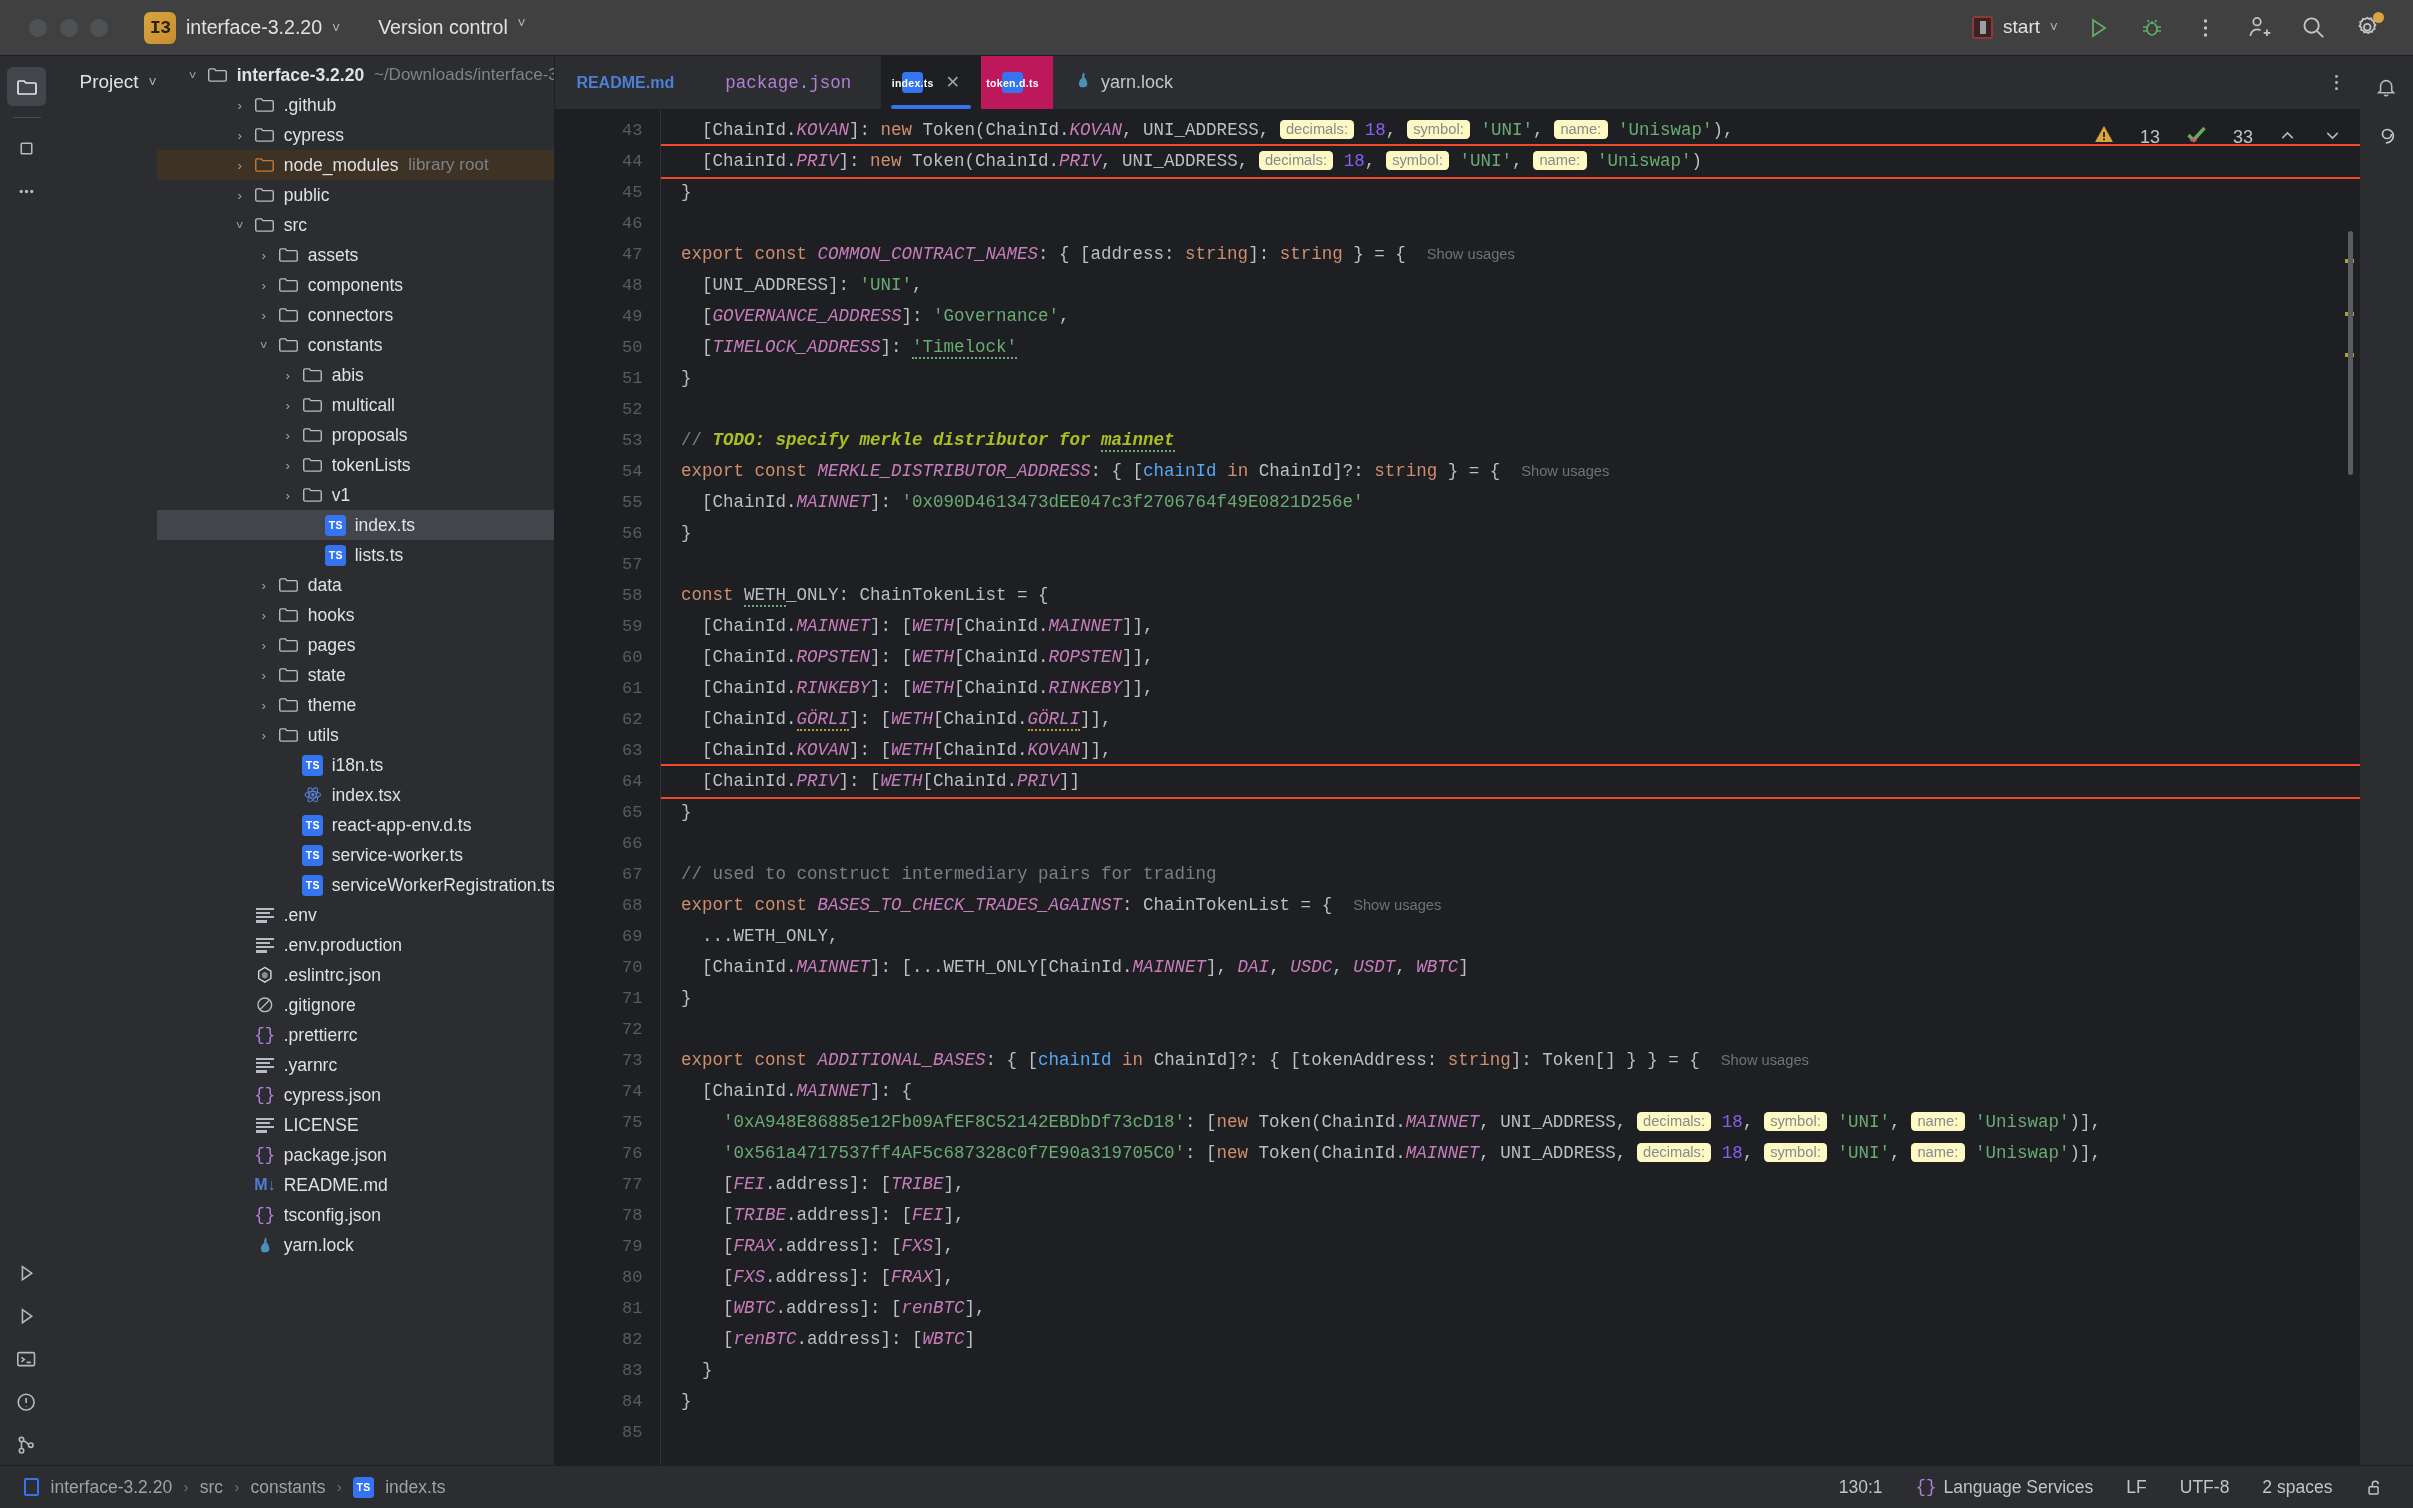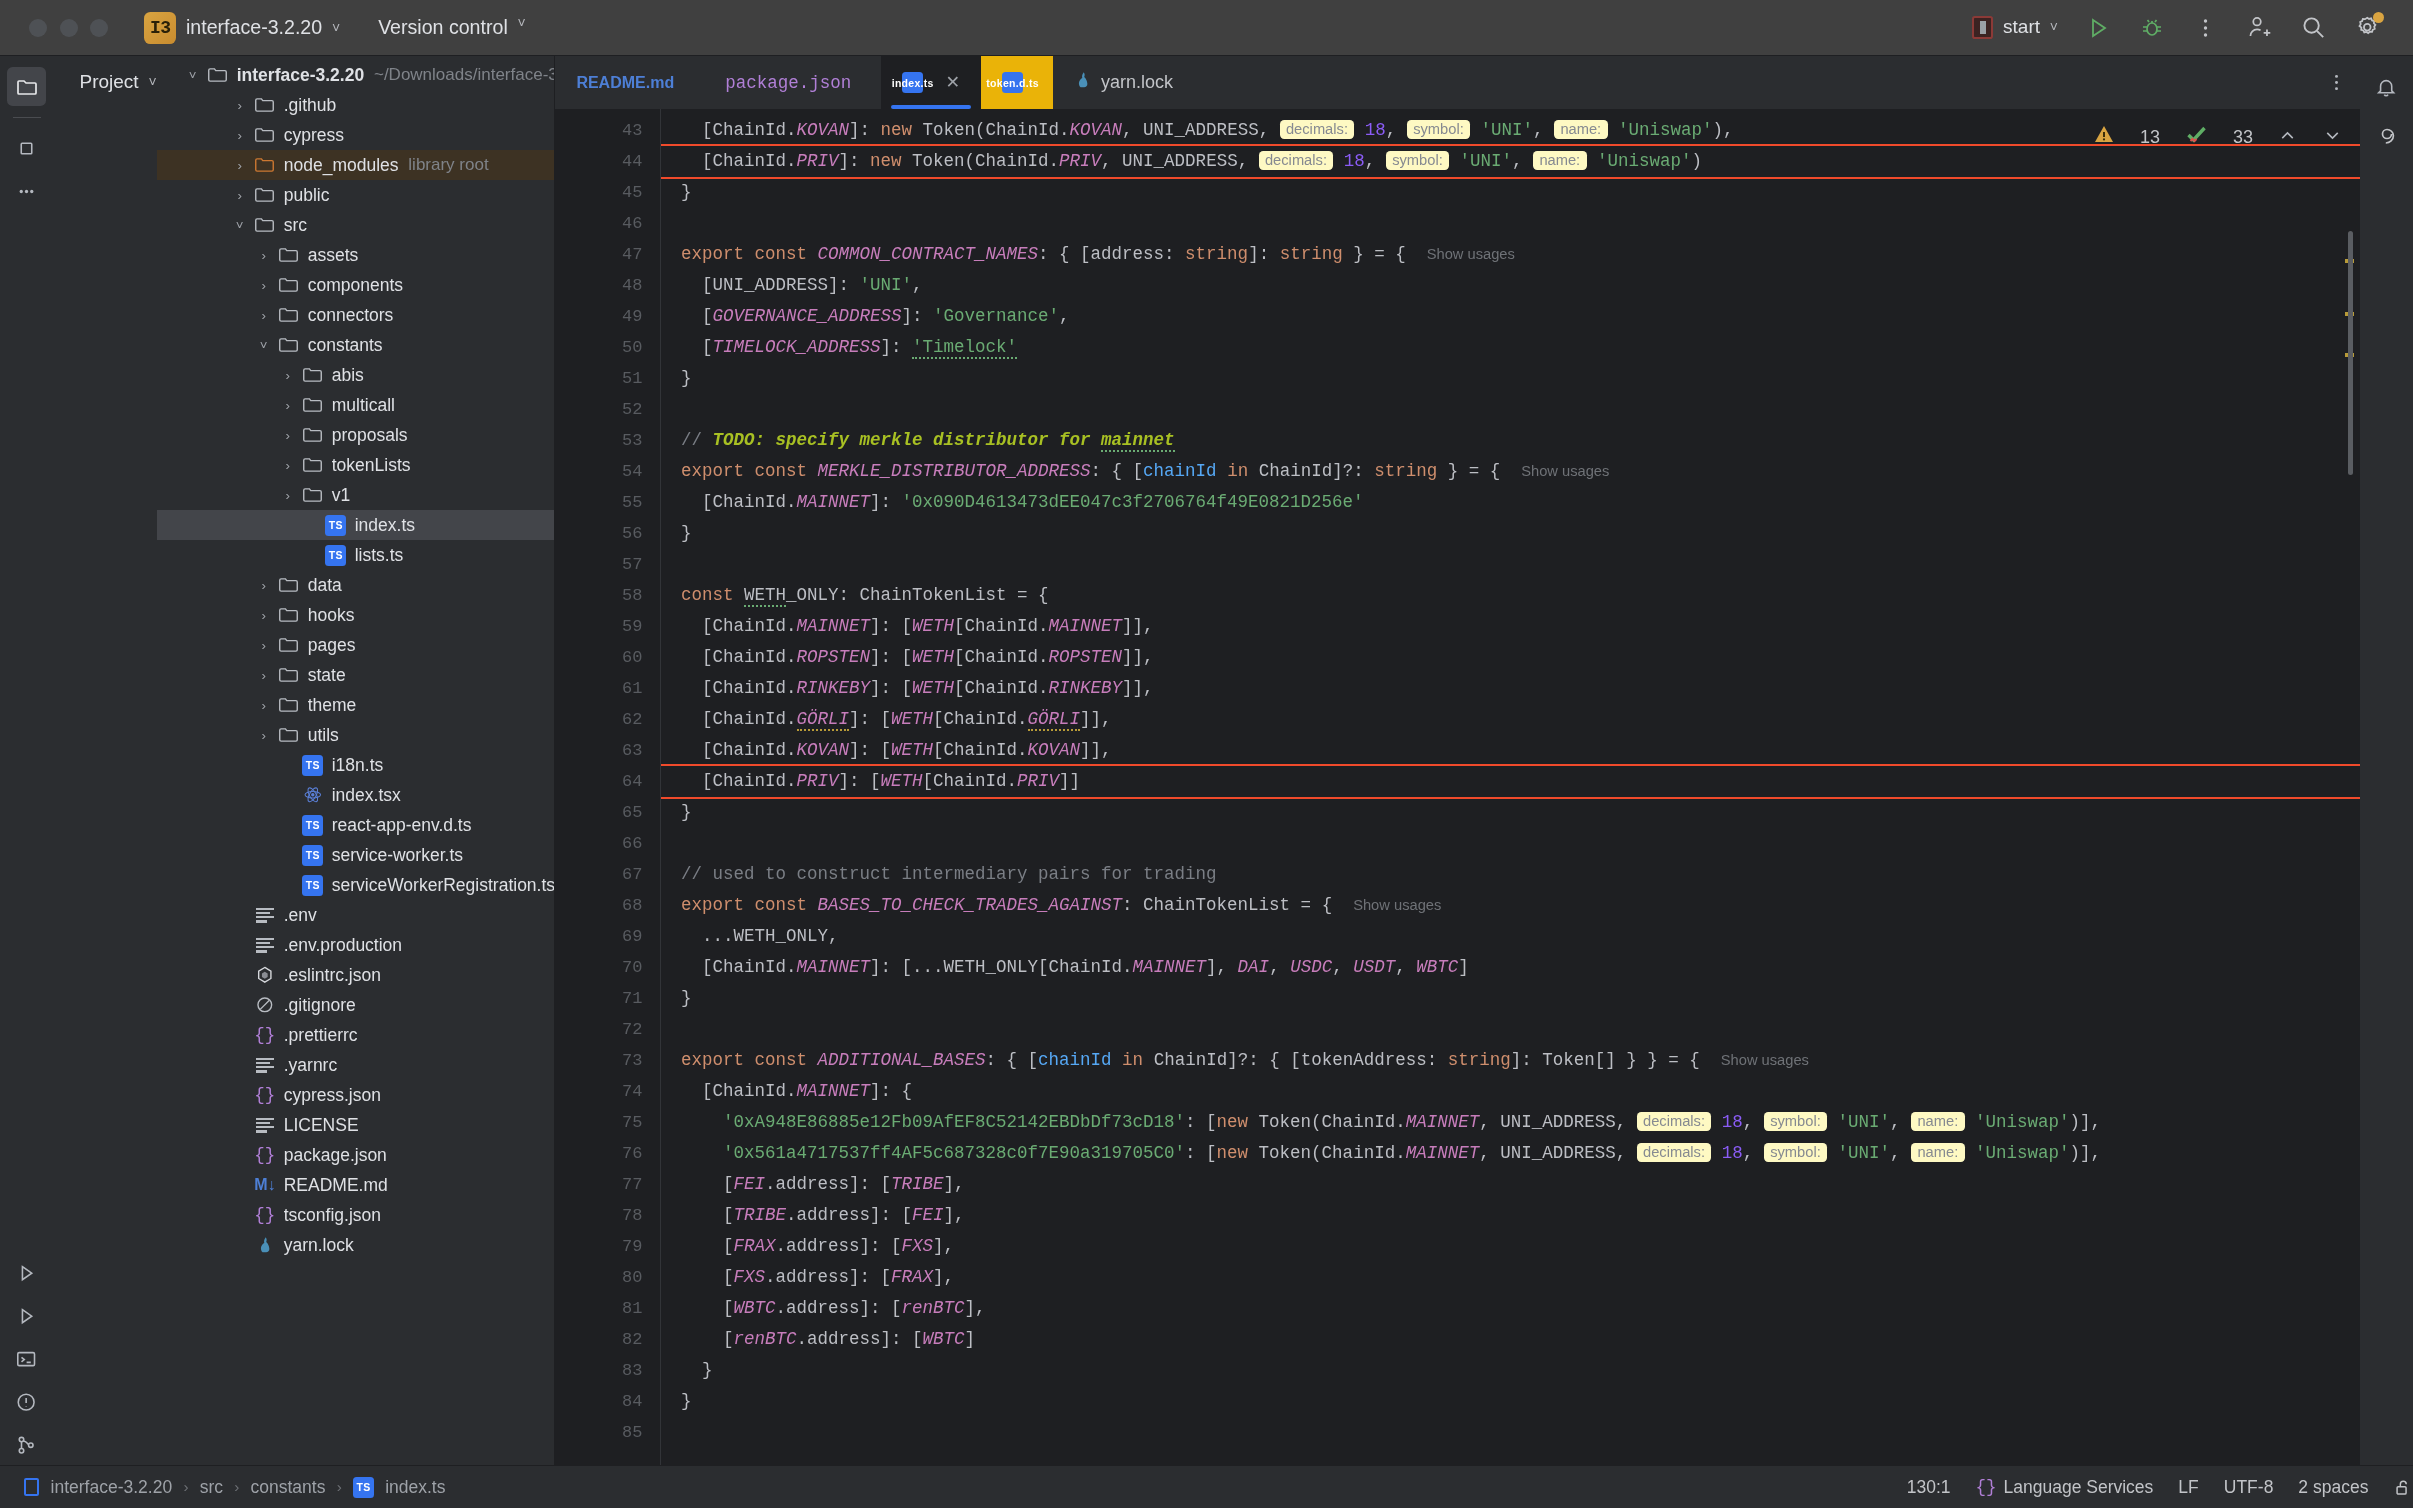--- a/index.html
+++ b/index.html
@@ -107,21 +107,21 @@
   .tabs { height: 53px; flex: 0 0 53px; display: flex; align-items: stretch; background: #2b2d30; position: relative; }
   .tab {
     display: flex; align-items: center; gap: 9px; padding: 0 21px;
     color: #c2c4c8; font-size: 18px; position: relative; white-space: nowrap;
   }
   .tab.active { background: #1e1f22; color: #e7e8ea; }
   .tab.active::after {
     content: ""; position: absolute; left: 9.8px; right: 9.8px; bottom: 0; height: 4.2px;
     background: #3574f0; border-radius: 2.1px;
   }
-  .tab.hovered { background: #eab308; }
+  .tab.hovered { background: #be185d; }
   .tab .close { color: #9ea2a8; font-size: 17.5px; margin-left: 4.2px; }
   .tabs-more { margin-left: auto; display: flex; align-items: center; padding-right: 19.6px; color: #b4b8bf; }
 
   .editor-wrap { flex: 1 1 auto; display: flex; min-height: 0; position: relative; background: #1e1f22; }
   .gutter {
     width: 105px; flex: 0 0 105px; background: #1e1f22; position: relative;
     padding-top: 5.6px;
   }
   .gutter .gl {
     height: 31px; line-height: 31px; text-align: right; padding-right: 18px;
@@ -175,21 +175,21 @@
   }
 
   
   .status {
     height: 43px; flex: 0 0 43px; background: #2b2d30;
     display: flex; align-items: center; color: #9ea2a8; font-size: 17.5px;
     border-top: 0.7px solid #1e1f22;
   }
   .crumbs { display: flex; align-items: center; gap: 11.2px; padding-left: 24px; }
   .crumb-sep { color: #6d7075; font-size: 15.4px; }
-  .st-right { margin-left: auto; display: flex; align-items: center; gap: 25px; }
+  .st-right { margin-left: auto; display: flex; align-items: center; gap: 33px; padding-right: 28px; }
   .st-item { color: #c2c4c8; font-size: 17.5px; display: flex; align-items: center; gap: 7px; }
   .module-ic { width: 15.4px; height: 18px; border: 2.1px solid #3574f0; border-radius: 2.1px; }
 </style>
 </head>
 <body>
 
 <div class="app">
 
   <div class="titlebar">
     <div class="traffic">

